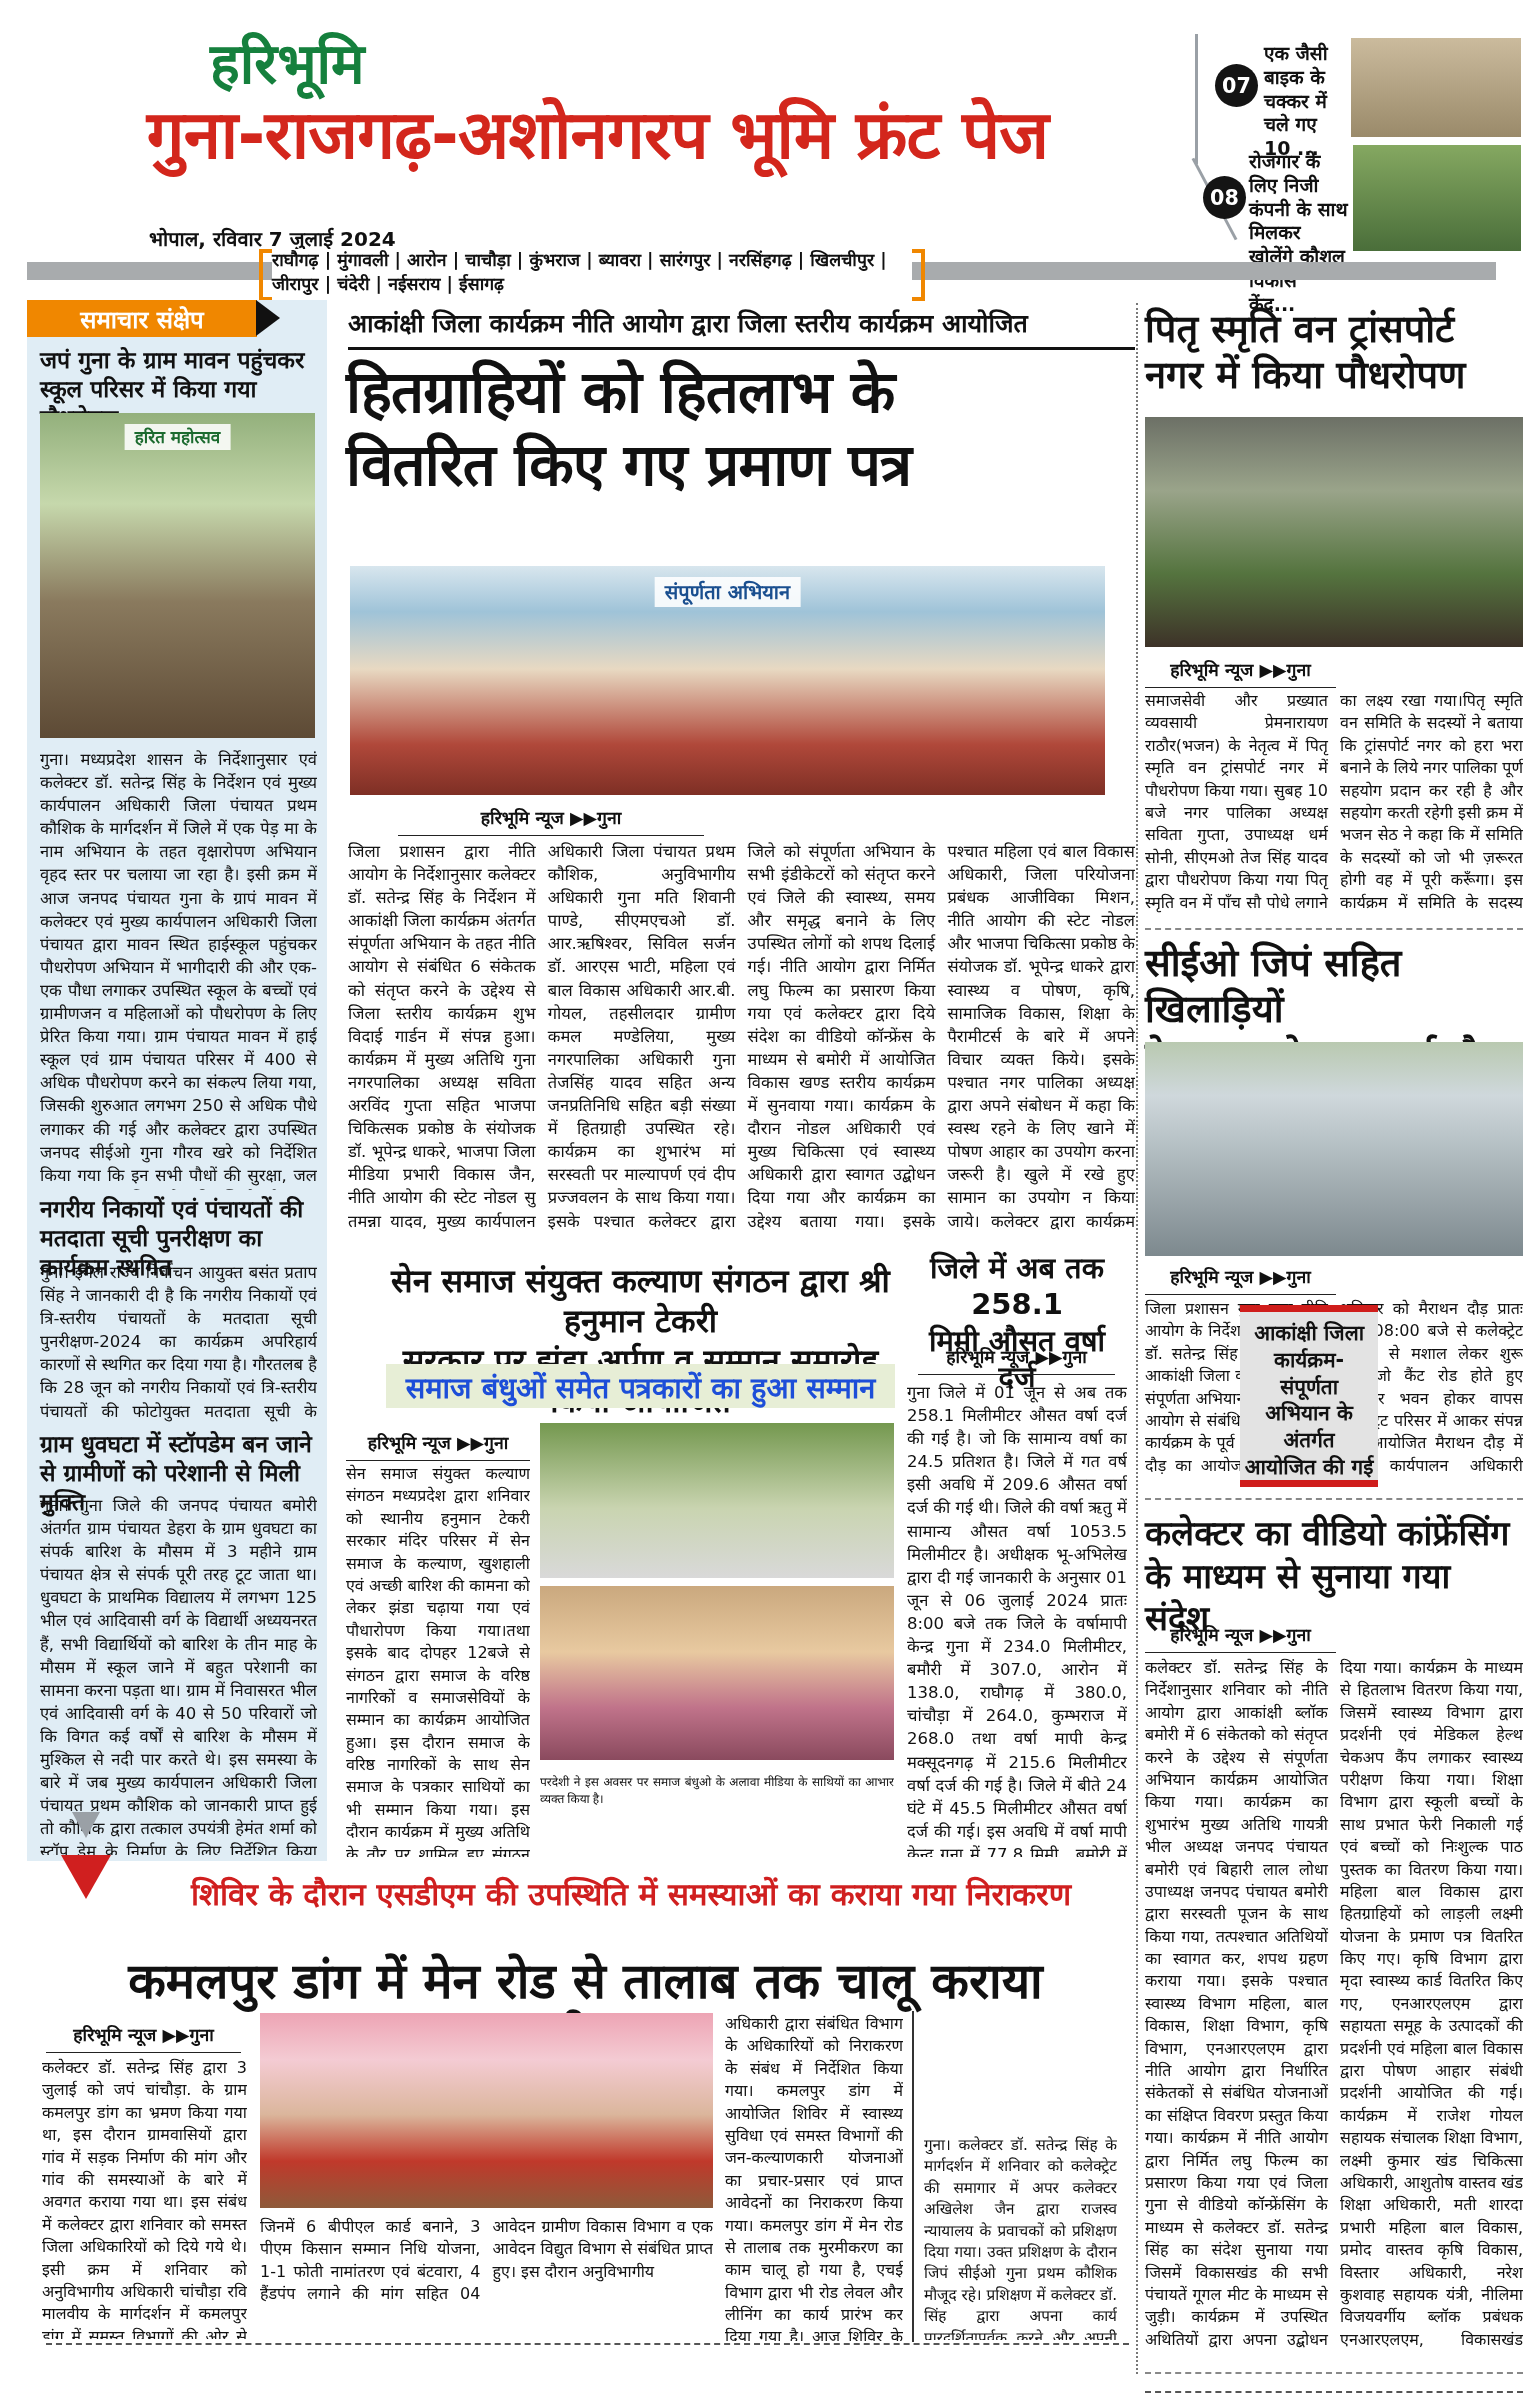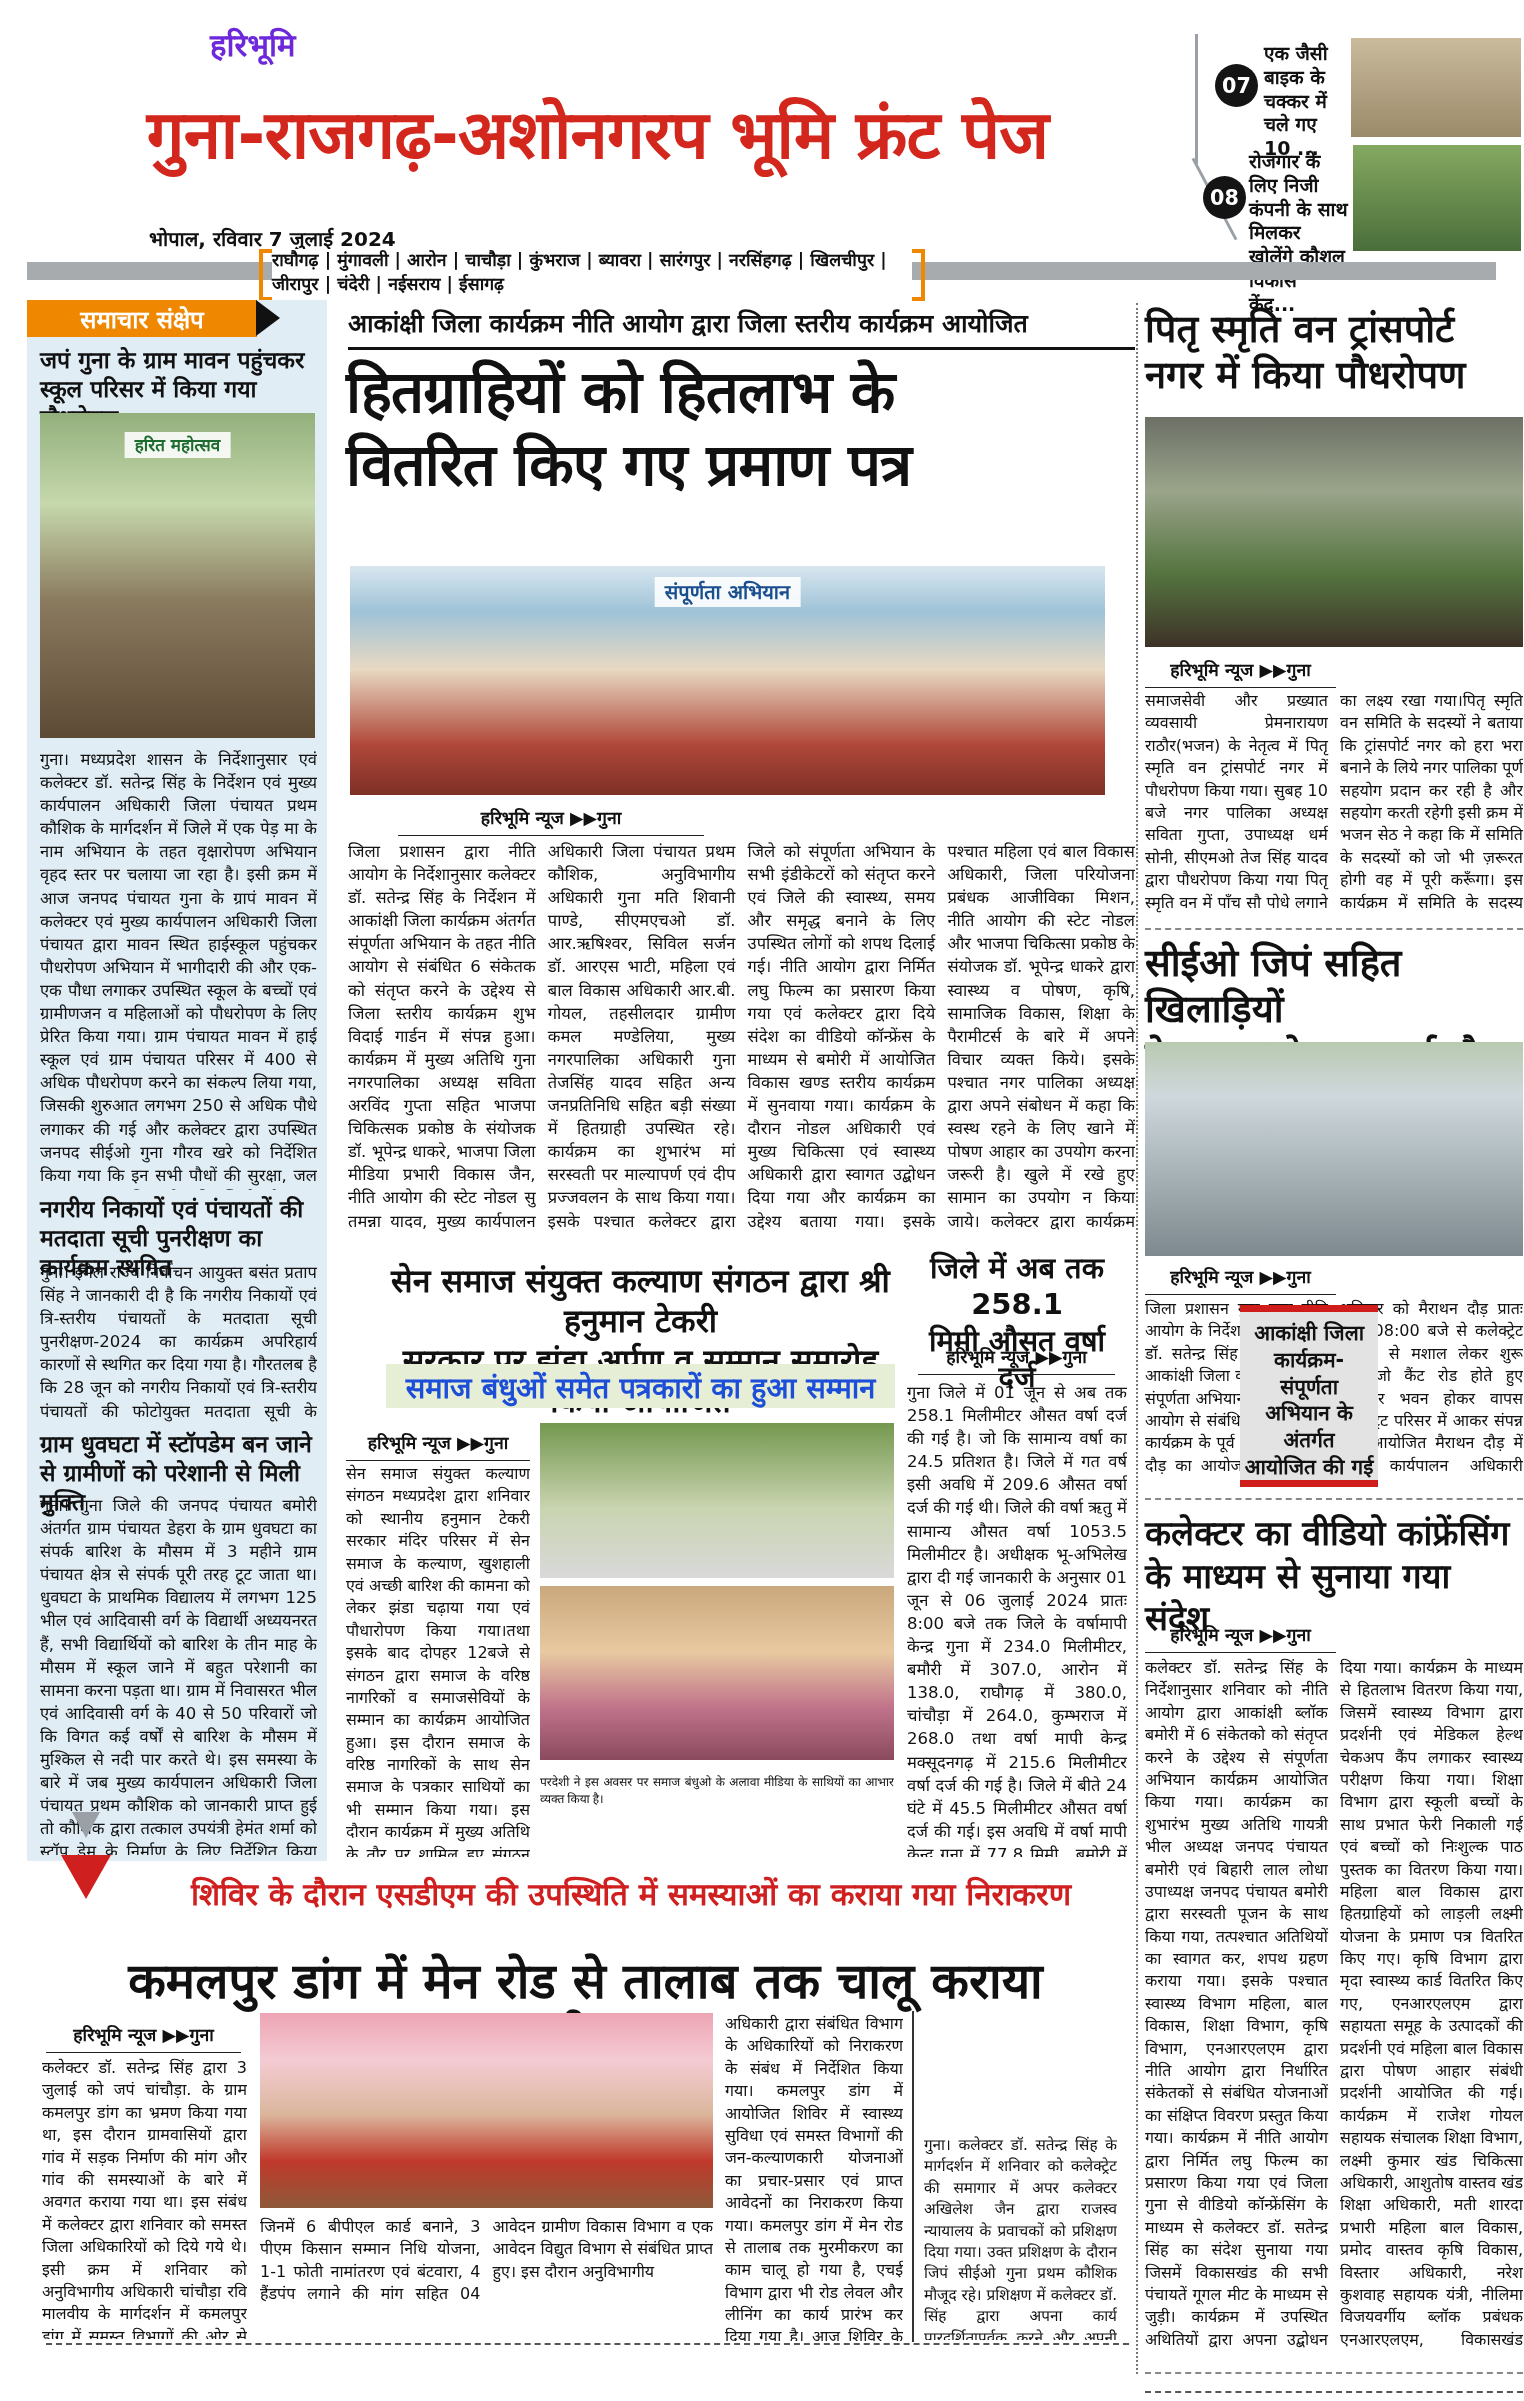--- a/index.html
+++ b/index.html
@@ -15,21 +15,21 @@
   .kicker{font-size:25px;font-weight:bold;border-bottom:3.1px solid #111;padding-bottom:7.7px;}
   .headline-xl{font-size:58px;font-weight:bold;line-height:1.25;letter-spacing:-0.8px;}
   .headline-l{font-size:38px;font-weight:bold;line-height:1.22;}
   .headline-m{font-size:34px;font-weight:bold;line-height:1.25;}
   .headline-s{font-size:23px;font-weight:bold;line-height:1.25;}
   .byline{font-size:17.6px;font-weight:bold;text-align:center;border-bottom:1.5px solid #222;padding-bottom:6.1px;}
   .body-txt{font-size:16.5px;line-height:1.4;}
   .cols2{column-count:2;column-gap:12.2px;}
   .cols4{column-count:4;column-gap:12.2px;}
   
-  .logo{font-size:31px;font-weight:bold;color:#6d28d9;}
+  .logo{font-size:56px;font-weight:bold;color:#15803d;}
   .main-title{font-size:67px;font-weight:bold;color:#d3261c;white-space:nowrap;text-align:center;letter-spacing:-0.8px;}
   .dateline{font-size:20px;font-weight:bold;}
   .num-circle{width:43px;height:43px;border-radius:50%;background:#141414;color:#fff;font-size:20.7px;
               font-weight:bold;display:flex;align-items:center;justify-content:center;}
   .teaser-label{font-size:19px;font-weight:bold;line-height:1.25;}
   .gray-bar{background:#a8abad;}
   .towns-box{background:#fff;display:flex;align-items:center;justify-content:center;}
   .towns-text{font-size:17.6px;font-weight:bold;}
   .bracket{width:9.2px;height:44px;border:4.6px solid #f08700;}
   .bracket.l{border-right:none;}
@@ -95,21 +95,21 @@
   <div class="abs bracket r" style="left:912px;top:249px;"></div>
 
   <div class="abs panel" style="left:27px;top:300px;width:300px;height:1561px;"></div>
   <div class="abs orange-bar" style="left:27px;top:300px;width:230px;height:37px;">
     <span>समाचार संक्षेप</span>
   </div>
   <div class="abs flag-arrow" style="left:256px;top:300px;"></div>
 
   <div class="abs headline-s" style="left:40px;top:346px;width:275px;">जपं गुना के ग्राम मावन पहुंचकर स्कूल परिसर में किया गया पौधरोपण</div>
   <div class="abs ph ph-school" style="left:40px;top:413px;width:275px;height:325px;">
-    <span class="photo-label" style="font-size:17px;color:#1c6b2f;margin-top:8px;">हरित महोत्सव</span>
+    <span class="photo-label" style="font-size:17px;color:#1c6b2f;">हरित महोत्सव</span>
   </div>
   <div class="abs body-txt just ovh" style="left:40px;top:748px;width:277px;height:442px;">गुना। मध्यप्रदेश शासन के निर्देशानुसार एवं कलेक्टर डॉ. सतेन्द्र सिंह के निर्देशन एवं मुख्य कार्यपालन अधिकारी जिला पंचायत प्रथम कौशिक के मार्गदर्शन में जिले में एक पेड़ मा के नाम अभियान के तहत वृक्षारोपण अभियान वृहद स्तर पर चलाया जा रहा है। इसी क्रम में आज जनपद पंचायत गुना के ग्रापं मावन में कलेक्टर एवं मुख्य कार्यपालन अधिकारी जिला पंचायत द्वारा मावन स्थित हाईस्कूल पहुंचकर पौधरोपण अभियान में भागीदारी की और एक-एक पौधा लगाकर उपस्थित स्कूल के बच्चों एवं ग्रामीणजन व महिलाओं को पौधरोपण के लिए प्रेरित किया गया। ग्राम पंचायत मावन में हाई स्कूल एवं ग्राम पंचायत परिसर में 400 से अधिक पौधरोपण करने का संकल्प लिया गया, जिसकी शुरुआत लगभग 250 से अधिक पौधे लगाकर की गई और कलेक्टर द्वारा उपस्थित जनपद सीईओ गुना गौरव खरे को निर्देशित किया गया कि इन सभी पौधों की सुरक्षा, जल व्यवस्था एवं निगरानी की जिम्मेदारी ग्राम पंचायत एवं हाई स्कूल को दी जावे और परिसर में तार फेंसिंग का कार्य शीघ्र पूर्ण कराया जाये। इस दौरान कलेक्टर द्वारा पंचायत भवन का निरीक्षण किया गया तथा पंचायत भवन में कम्प्यूटर, प्रिंटर आदि रखे जायें और हाईटेक बनाने के निर्देश दिये गये। आयोजित इस कार्यकम में अनुविभागीय अधिकारी गुना मति शिवानी पाण्डे, तहसीलदार ग्रामीण कमल मंडेलिया सहित ग्राम पंचायत के सरपंच रविंद्र सिंह रघुवंशी, पंचायत इंस्पेक्टर रामवीर सिंह रघुवंशी तथा सचिव, स्वसहायता समूह की महिलाएं, शासकीय हाई स्कूल मावन के छात्र-छात्राओं ने बड़े उत्साह के साथ भाग लेकर कार्यक्रम को सफल बनाया और पौधों की सुरक्षा के लिए संकल्प लिया गया।</div>
 
   <div class="abs headline-s" style="left:40px;top:1195px;width:277px;">नगरीय निकायों एवं पंचायतों की मतदाता सूची पुनरीक्षण का कार्यक्रम स्थगित</div>
   <div class="abs body-txt just ovh" style="left:40px;top:1261px;width:277px;height:162px;">गुना। ईमेल राज्य निर्वाचन आयुक्त बसंत प्रताप सिंह ने जानकारी दी है कि नगरीय निकायों एवं त्रि-स्तरीय पंचायतों के मतदाता सूची पुनरीक्षण-2024 का कार्यक्रम अपरिहार्य कारणों से स्थगित कर दिया गया है। गौरतलब है कि 28 जून को नगरीय निकायों एवं त्रि-स्तरीय पंचायतों की फोटोयुक्त मतदाता सूची के वार्षिक पुनरीक्षण-2024 का कार्यक्रम जारी किया गया था।</div>
 
   <div class="abs headline-s" style="left:40px;top:1430px;width:277px;">ग्राम धुवघटा में स्टॉपडेम बन जाने से ग्रामीणों को परेशानी से मिली मुक्ति</div>
   <div class="abs body-txt just ovh" style="left:40px;top:1494px;width:277px;height:361px;">गुना। गुना जिले की जनपद पंचायत बमोरी अंतर्गत ग्राम पंचायत डेहरा के ग्राम धुवघटा का संपर्क बारिश के मौसम में 3 महीने ग्राम पंचायत क्षेत्र से संपर्क पूरी तरह टूट जाता था। धुवघटा के प्राथमिक विद्यालय में लगभग 125 भील एवं आदिवासी वर्ग के विद्यार्थी अध्ययनरत हैं, सभी विद्यार्थियों को बारिश के तीन माह के मौसम में स्कूल जाने में बहुत परेशानी का सामना करना पड़ता था। ग्राम में निवासरत भील एवं आदिवासी वर्ग के 40 से 50 परिवारों जो कि विगत कई वर्षों से बारिश के मौसम में मुश्किल से नदी पार करते थे। इस समस्या के बारे में जब मुख्य कार्यपालन अधिकारी जिला पंचायत प्रथम कौशिक को जानकारी प्राप्त हुई तो कौशिक द्वारा तत्काल उपयंत्री हेमंत शर्मा को स्टॉप डेम के निर्माण के लिए निर्देशित किया गया। इसके पश्चात उपयंत्री द्वारा निर्माण कार्य का रूपये 24.96 लाख का स्टीमेट महात्मा गांधी राष्ट्रीय ग्रामीण रोजगार गारंटी योजना अन्तर्गत बनाया गया। जिसमें 1489 मानव दिवस सृजन का लक्ष्य रखा गया। इसके बाद कौशिक द्वारा तत्काल कार्य प्रारंभ करने के निर्देश दिये और कहा कि यह कार्य बारिश से पूर्व हो जाना चाहिये। जिसके तहत कार्य 8 मार्च 2024 को कार्य प्रारंभ किया गया एवं 16 अप्रैल 2024 तक कार्य पूर्ण कर लिया गया। अब स्टाप डेम के निर्माण के बाद ग्राम धुवघटा के ग्रामवासी आवागमन हेतु सुचारू रूप से इसका उपयोग कर रहे हैं। इसी प्रकार ऐसे विद्यार्थी बारिश के मौसम में तीन माह तक शिक्षा से वंचित रहते थे, वह भी स्टाप डेम निर्माण के बाद अपने प्राथमिक विद्यालय को आसानी से पहुंच रहे हैं एवं नियमित रूप से शिक्षा ग्रहण कर रहे हैं। समय सीमा में कार्य को संपादन करने से ग्रामवासी अत्यंत प्रसन्न हैं और उन्हें उक्त समस्याओं से मुक्ति मिल गई है।</div>
 
   <div class="abs kicker" style="left:348px;top:305px;width:787px;">आकांक्षी जिला कार्यक्रम नीति आयोग द्वारा जिला स्तरीय कार्यक्रम आयोजित</div>

